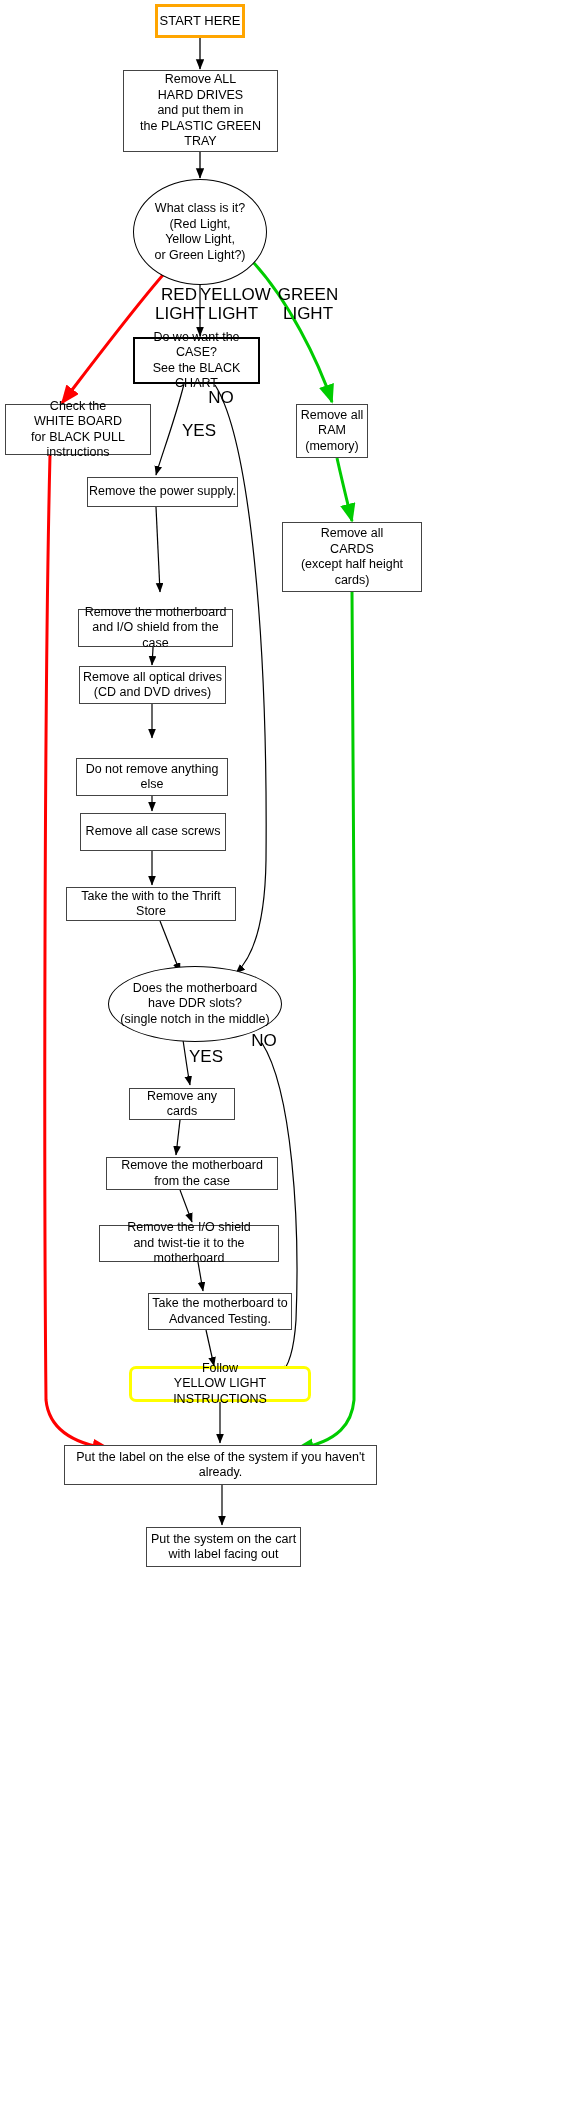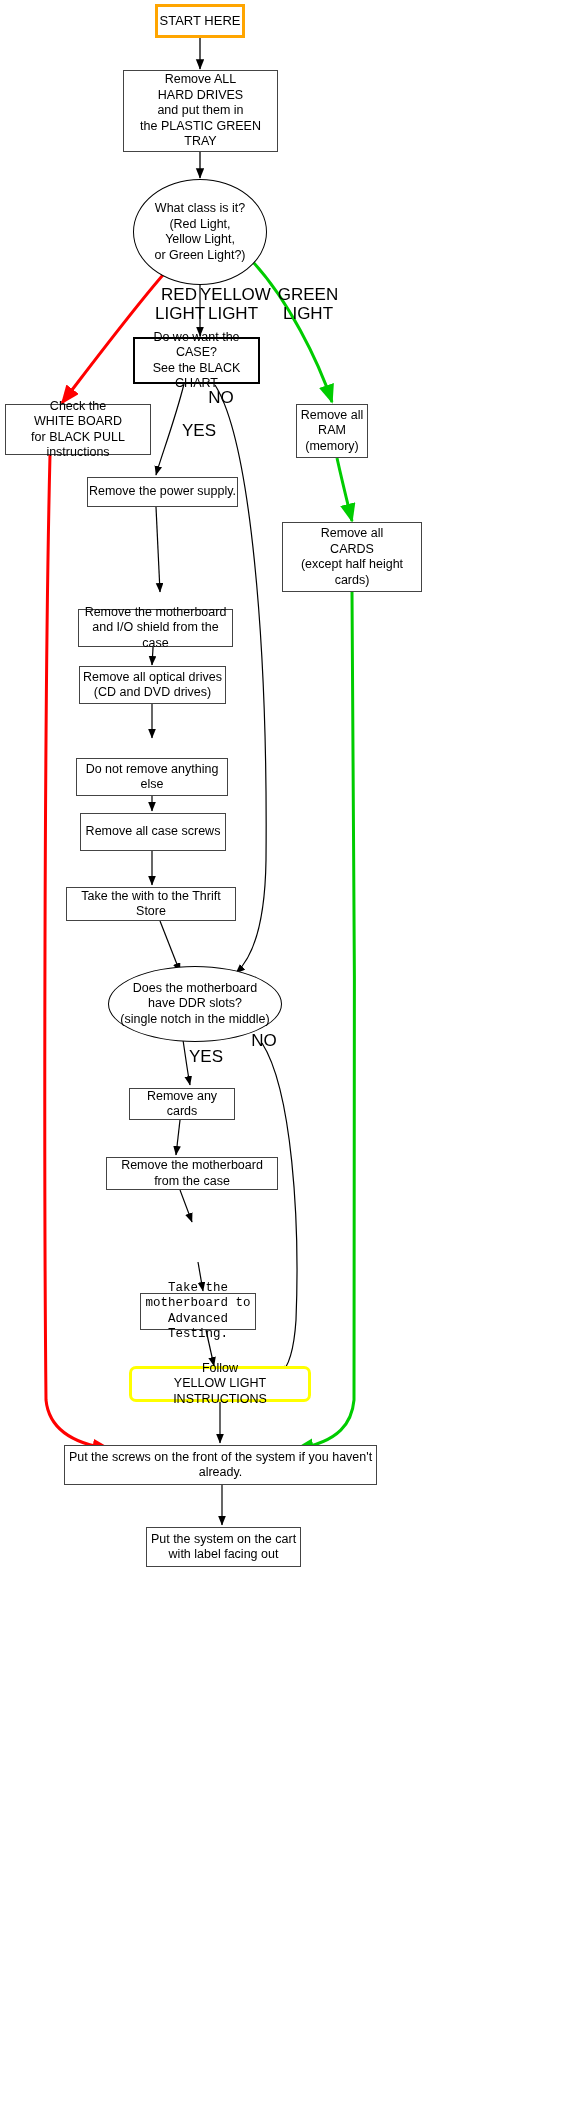--- a/index.html
+++ b/index.html
@@ -165,28 +165,30 @@
   <div class="node box" style="left:66px; top:887px; width:170px; height:34px;">Take the with to the Thrift Store</div>
 
   <div class="node ellipse" style="left:108px; top:966px; width:174px; height:76px;">Does the motherboard
 have DDR slots?
 (single notch in the middle)</div>
 
   <div class="node box" style="left:129px; top:1088px; width:106px; height:32px;">Remove any cards</div>
 
   <div class="node box" style="left:71px; top:1157px; width:172px; height:33px;margin-left:35px;">Remove the motherboard from the case</div>
 
-
-  <div class="node box" style="left:140px; top:1293px; width:116px; height:37px;font-family:Liberation Mono, monospace;">Take the motherboard to
+  <div class="node box" style="left:99px; top:1225px; width:180px; height:37px;">Remove the I/O shield
+and twist-tie it to the motherboard</div>
+
+  <div class="node box" style="left:148px; top:1293px; width:144px; height:37px;">Take the motherboard to
 Advanced Testing.</div>
 
   <div class="node box-yellow" style="left:129px; top:1366px; width:182px; height:36px;border-radius:7px;">Follow
 YELLOW LIGHT INSTRUCTIONS</div>
 
-  <div class="node box" style="left:64px; top:1445px; width:313px; height:40px;">Put the screws on the front of the system if you haven't already.</div>
+  <div class="node box" style="left:64px; top:1445px; width:313px; height:40px;">Put the label on the else of the system if you haven't already.</div>
 
   <div class="node box" style="left:146px; top:1527px; width:155px; height:40px;">Put the system on the cart
 with label facing out</div>
 
   <div class="edge-label" style="left:155px; top:285px; width:48px;">RED
 LIGHT</div>
 
   <div class="edge-label" style="left:200px; top:285px; width:66px;text-align:center;">YELLOW
 LIGHT</div>
 

